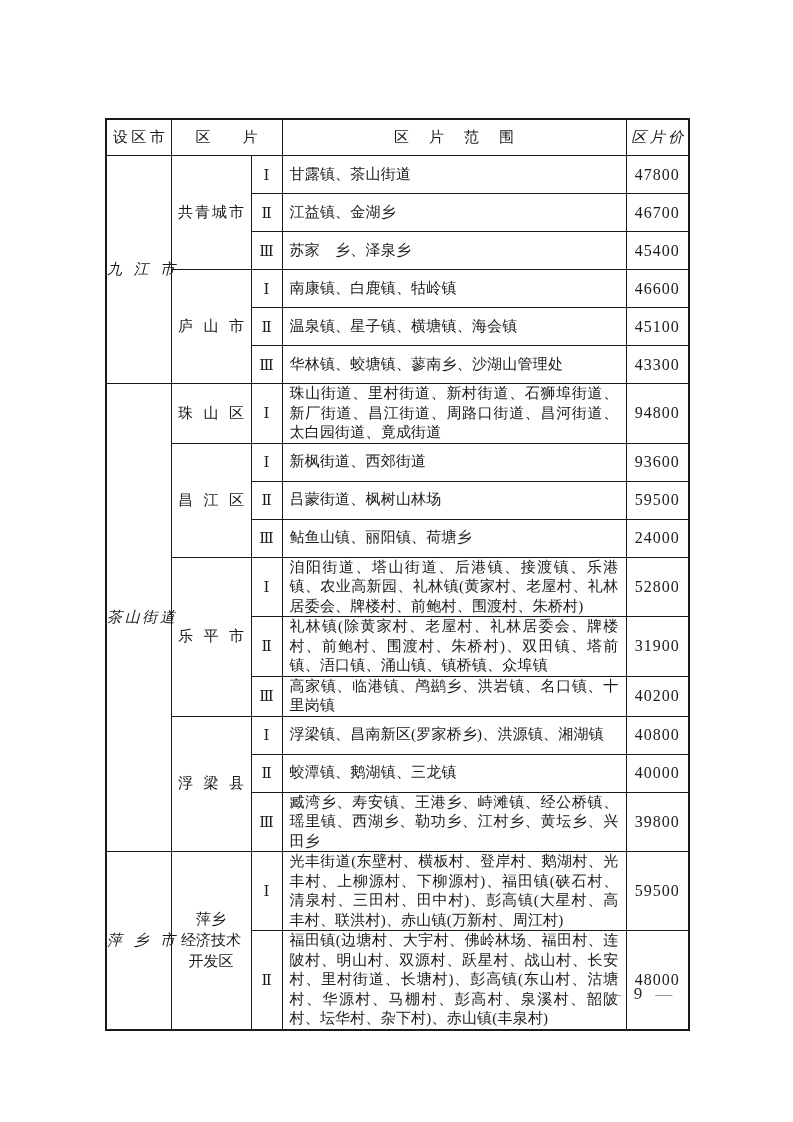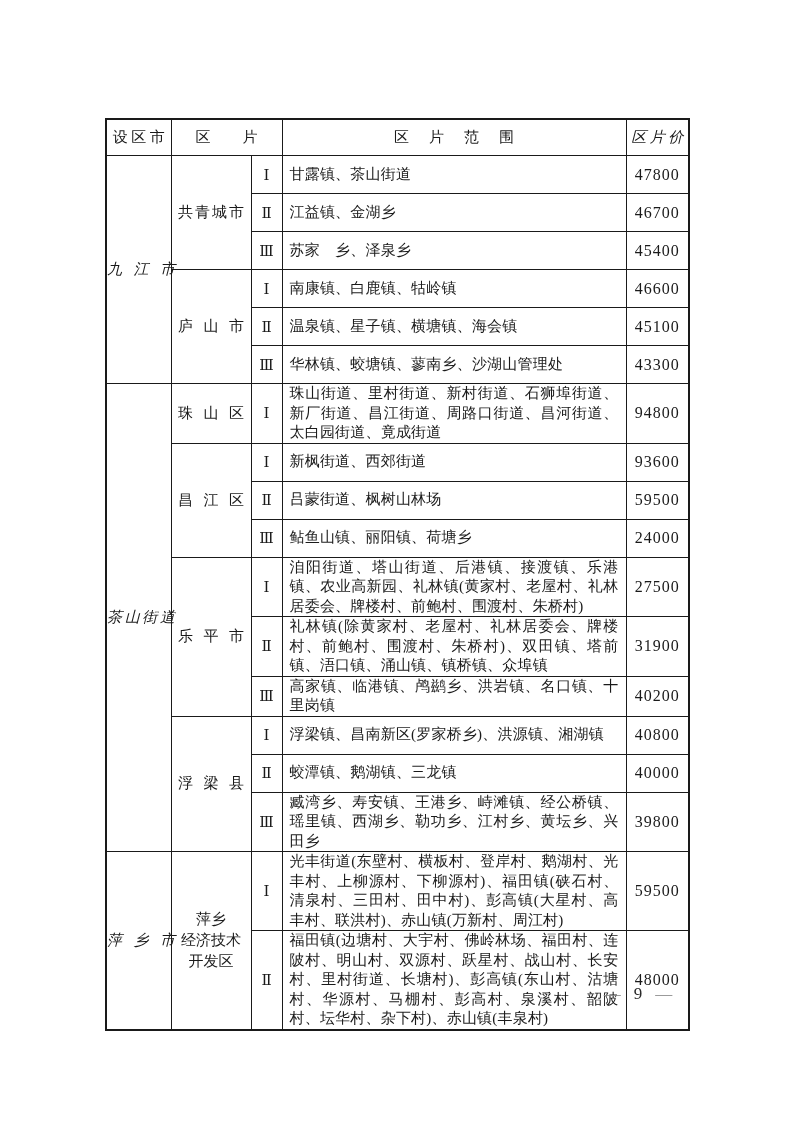--- a/index.html
+++ b/index.html
@@ -202,21 +202,21 @@
       </tr>
 
       <tr>
         <td rowspan="3">
             <div class="dist w-dname">乐平市</div>
           </td>
         <td class="lvl">Ⅰ</td>
         <td class="scope-cell">
             <div class="scope">洎阳街道、塔山街道、后港镇、接渡镇、乐港镇、农业高新园、礼林镇(黄家村、老屋村、礼林居委会、牌楼村、前鲍村、围渡村、朱桥村)</div>
           </td>
-        <td class="price">27500</td>
+        <td class="price">52800</td>
       </tr>
       <tr>
         <td class="lvl">Ⅱ</td>
         <td class="scope-cell">
             <div class="scope">礼林镇(除黄家村、老屋村、礼林居委会、牌楼村、前鲍村、围渡村、朱桥村)、双田镇、塔前镇、浯口镇、涌山镇、镇桥镇、众埠镇</div>
           </td>
         <td class="price">31900</td>
       </tr>
       <tr class="row-s">
         <td class="lvl">Ⅲ</td>

